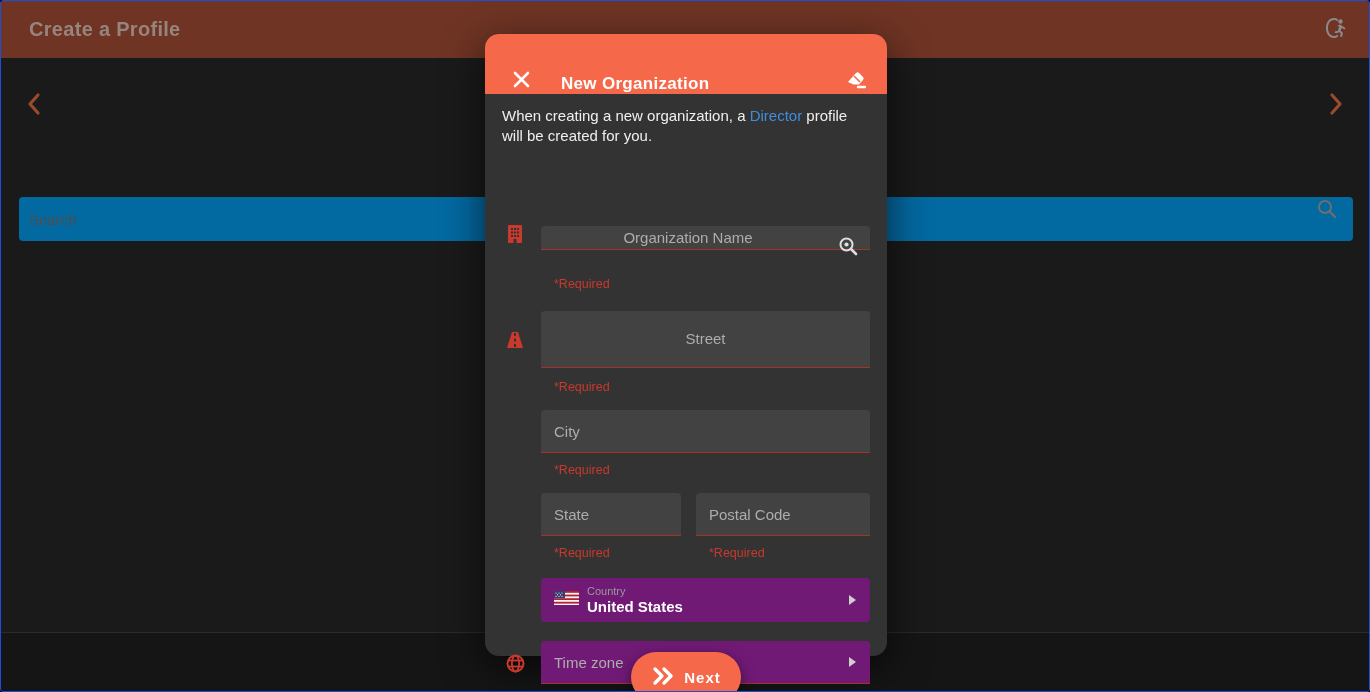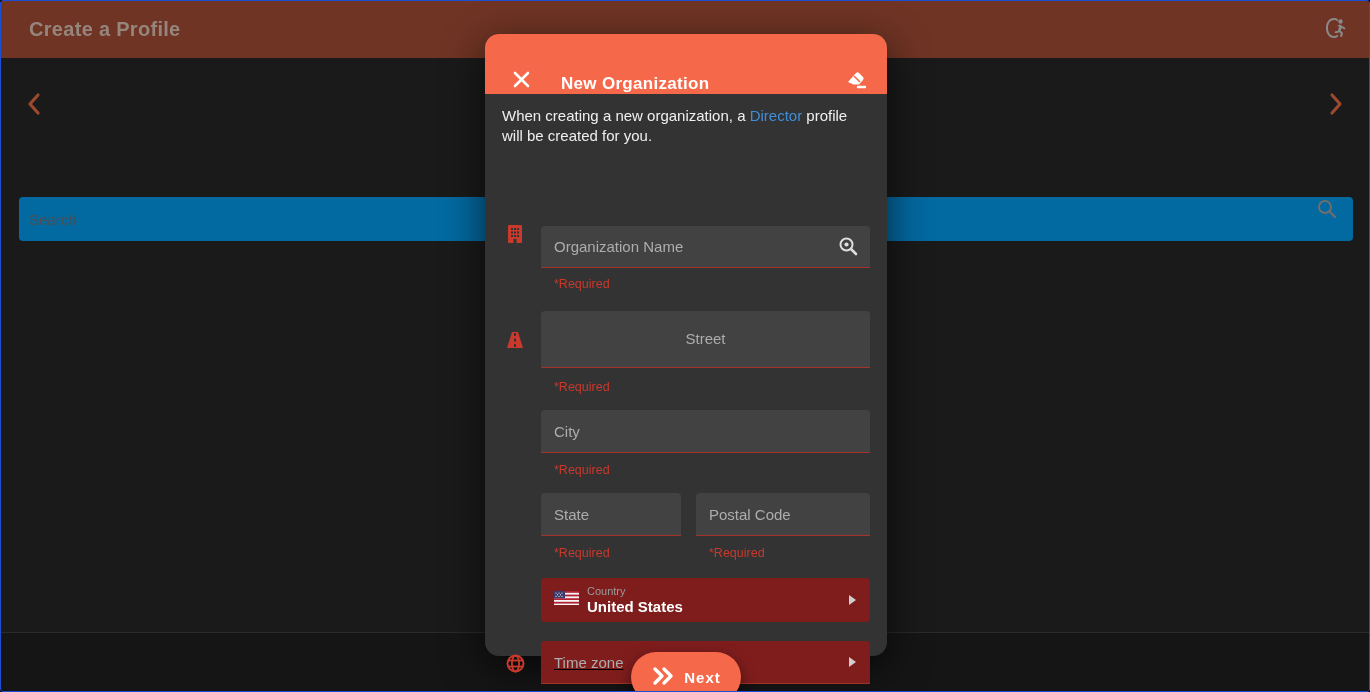--- a/index.html
+++ b/index.html
@@ -57,21 +57,21 @@
   .fld {
     position:absolute; left:56px; width:329px; background:#424242;
     border:none; border-radius:4px 4px 0 0; outline:none;
     color:#e6e6e6; font-size:15px; font-family:"Liberation Sans",sans-serif; padding:0 13px;
   }
   .fld::placeholder { color:#adadad; opacity:1; }
   .fld.req { border-bottom:1px solid #a33328; }
   .req-label { position:absolute; color:#c9392c; font-size:12.5px; }
   textarea.fld { resize:none; padding-top:19px; line-height:18px;text-align:center; }
   .select-box {
-    position:absolute; left:56px; width:329px; background:#7f1d1d; border-radius:4px;
+    position:absolute; left:56px; width:329px; background:#701a75; border-radius:4px;
     display:flex; align-items:center; padding:0 13px; cursor:pointer;
   }
   .select-box.req { border-radius:4px 4px 0 0; border-bottom:1px solid #a33328; }
   .country-texts { display:flex; flex-direction:column; margin-left:8px; flex:1; }
   .country-label { color:#9a9a9a; font-size:11px; line-height:13px; }
   .country-value { color:#ffffff; font-size:15px; font-weight:bold; line-height:18px; }
   .tz-placeholder { color:#adadad; font-size:15px; flex:1; }
   .caret { width:9px; height:12px; flex:0 0 auto; }
   .next-btn {
     position:absolute; left:146px; top:558px; width:110px; height:50px; border:none;
@@ -164,21 +164,21 @@
           <rect x="6" y="8.5" width="2" height="2" fill="#333"></rect>
             <rect x="9" y="8.5" width="2" height="2" fill="#333"></rect>
             <rect x="12" y="8.5" width="2" height="2" fill="#333"></rect>
           <rect x="6" y="12" width="2" height="2" fill="#333"></rect>
             <rect x="9" y="12" width="2" height="2" fill="#333"></rect>
             <rect x="12" y="12" width="2" height="2" fill="#333"></rect>
           <rect x="8.5" y="16" width="3" height="4" fill="#333"></rect>
         </svg>
       </div>
       <div style="position:absolute; left:56px; top:132px; width:329px;">
-        <input class="fld req" style="position: static; width: 100%; height: 42px; padding-right: 48px;" type="text" placeholder="Organization Name">
+        <input class="fld req" style="position: static; width: 100%; height: 24px; padding-right: 48px; text-align: center;" type="text" placeholder="Organization Name">
         <span style="position:absolute; right:10px; top:9px;">
           <svg width="23" height="23" viewBox="0 0 23 23">
             <circle cx="9.5" cy="9.5" r="6" fill="none" stroke="#dedede" stroke-width="2"></circle>
             <circle cx="9.5" cy="9.5" r="2.1" fill="#dedede"></circle>
             <line x1="14" y1="14" x2="19" y2="19" stroke="#dedede" stroke-width="2.6" stroke-linecap="round"></line>
           </svg>
         </span>
       </div>
       <div class="req-label" style="left:69px; top:183px;">*Required</div>
 
@@ -228,21 +228,21 @@
       </div>
 
       <div class="gutter-icon" style="top:557px;">
         <svg width="21" height="21" viewBox="0 0 21 21">
           <circle cx="10.5" cy="10.5" r="8" fill="none" stroke="var(--danger)" stroke-width="2"></circle>
           <ellipse cx="10.5" cy="10.5" rx="3.6" ry="8" fill="none" stroke="var(--danger)" stroke-width="1.8"></ellipse>
           <line x1="3" y1="7.5" x2="18" y2="7.5" stroke="var(--danger)" stroke-width="1.8"></line>
           <line x1="3" y1="13.5" x2="18" y2="13.5" stroke="var(--danger)" stroke-width="1.8"></line>
         </svg>
       </div>
-      <div class="select-box req" style="top:547px; height:43px;text-decoration:underline;">
+      <div class="select-box req" style="top:547px; height:43px;">
         <span class="tz-placeholder">Time zone</span>
         <svg class="caret" viewBox="0 0 9 12">
           <polygon points="1,1 8,6 1,11" fill="#cfcfcf"></polygon>
         </svg>
       </div>
 
       <button class="next-btn">
         <span>
           <svg width="26" height="20" viewBox="0 0 26 20">
             <polyline points="4,3 11,10 4,17" fill="none" stroke="#fff" stroke-width="3.4" stroke-linecap="round" stroke-linejoin="round"></polyline>

